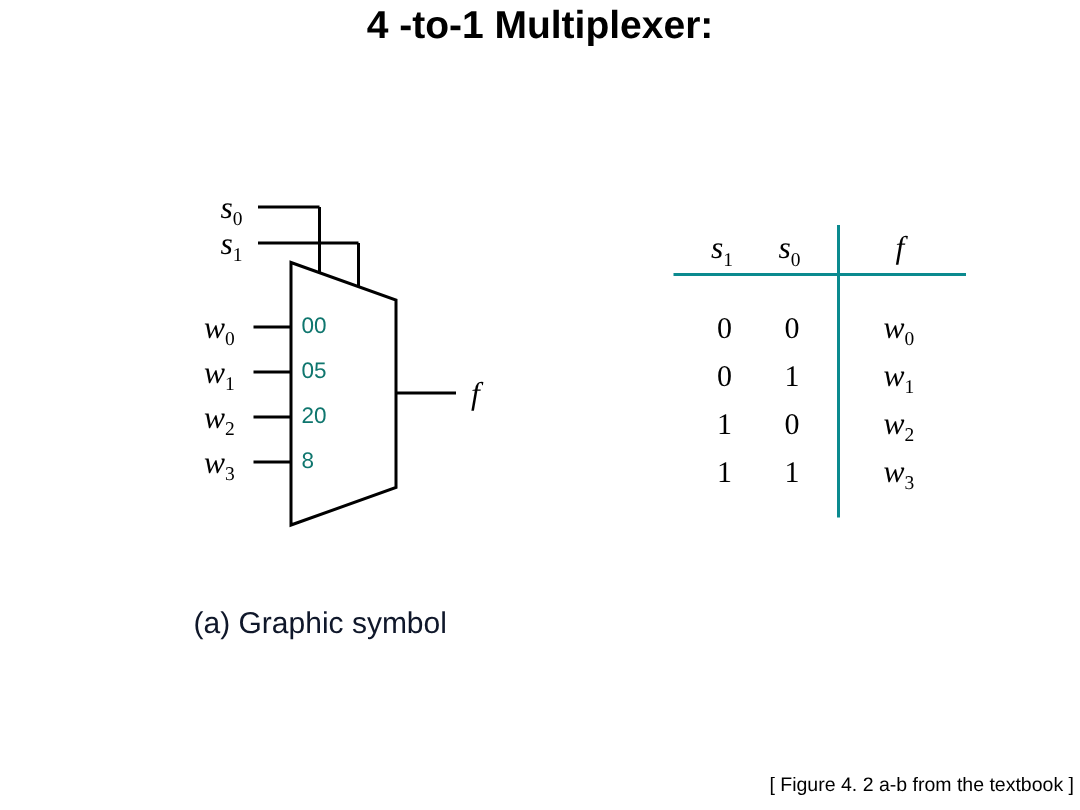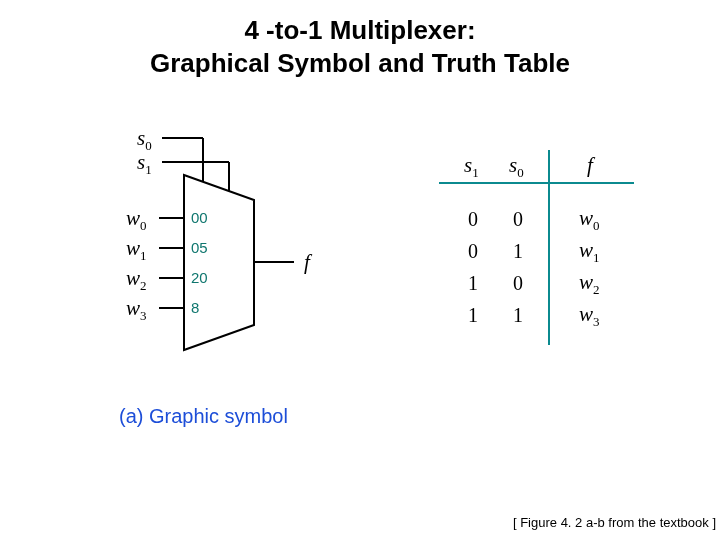--- a/index.html
+++ b/index.html
@@ -8,34 +8,33 @@
     height: 540px;
     background: #fff;
     font-family: Arial, Helvetica, sans-serif;
     position: relative;
   }
   .title {
     text-align: center;
     font-weight: bold;
     font-size: 26px;
     line-height: 1.25;
-    padding-top: 14px;
   }
   .content {
     position: absolute;
     top: 120px;
-    left: 4px;
+    left: 14px;
     width: 612px;
     height: 330px;
   }
   .caption {
     position: absolute;
     font-family: Arial, Helvetica, sans-serif;
     font-size: 20px;
-    color: #1d4ed8;
+    color: #0f172a;
   }
   .caption.a { left: 115px; top: 285px; }
   .caption.b { left: 445px; top: 285px; }
   .footer {
     position: absolute;
     right: 4px;
     bottom: 10px;
     font-size: 13px;
     color: #000;
     margin-left: 36px;
@@ -65,21 +64,20 @@
     color: #000;
     text-align: center;
   }
   svg { position: absolute; top: 0; left: 0; }
 </style>
 </head>
 <body>
 
 <div class="title">
   <span>4 -to-1 Multiplexer:</span><br>
-  <span>Graphical Symbol and Truth Table</span>
 </div>
 
 <div class="content">
 
   <svg width="720" height="330">
 
     <path d="M 180 55 L 250 80 L 250 205 L 180 230 Z" fill="#ffffff" stroke="#000" stroke-width="2"></path>
 
     <line x1="199" y1="62" x2="199" y2="18" stroke="#000" stroke-width="2"></line>
     <line x1="199" y1="18" x2="158" y2="18" stroke="#000" stroke-width="2"></line>

